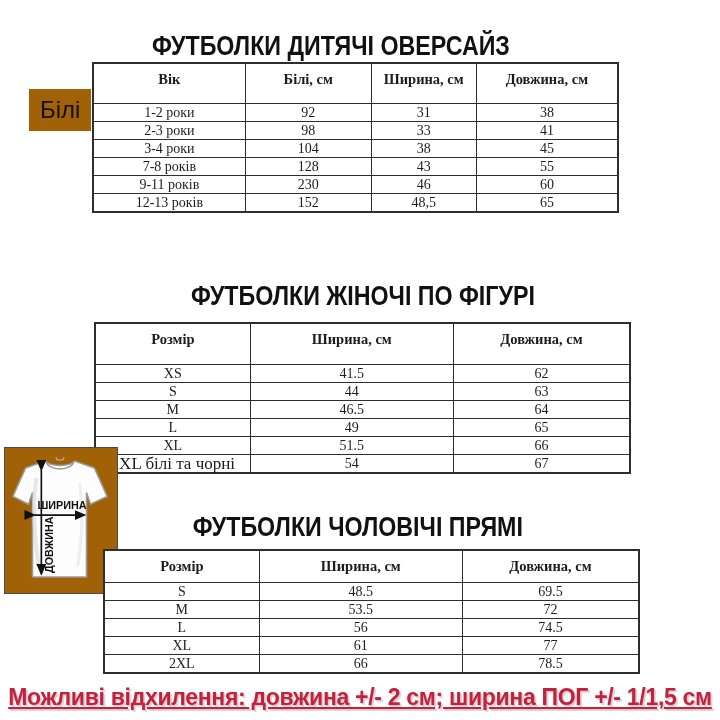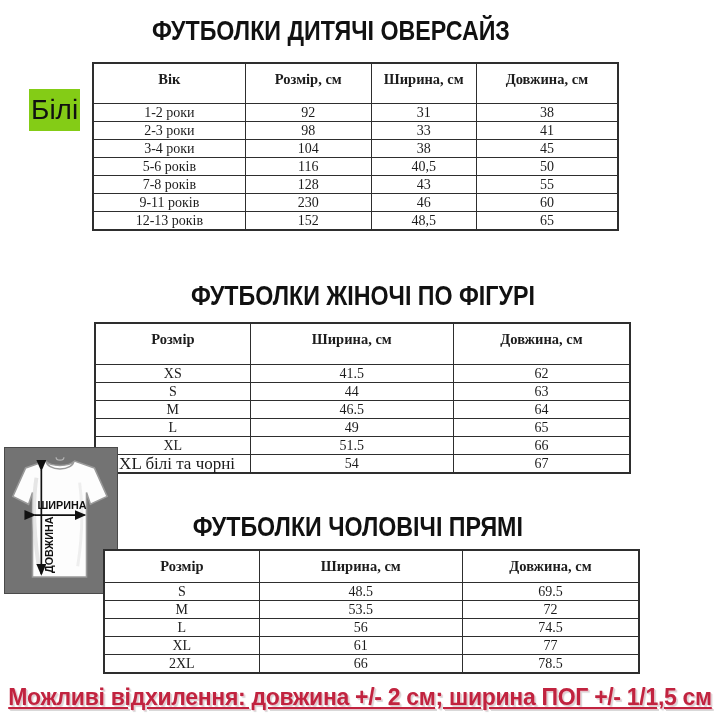--- a/index.html
+++ b/index.html
@@ -7,34 +7,34 @@
     position:relative;width:720px;height:720px;background:#ffffff;
     font-family:"Liberation Serif", serif;color:#1c1c1c;overflow:hidden;
   }
   
   .sec-title{
     position:absolute;left:0;text-align:center;
     font-family:"Liberation Sans", sans-serif;font-weight:700;
     font-size:27px;color:#111;white-space:nowrap;
   }
   .sec-title > span{display:inline-block;transform:scaleX(.86);}
-  .t1{top:16px;width:662px;}
+  .t1{top:31px;width:662px;}
   .t2{top:281px;width:726px;}
   .t3{top:512px;width:716px;}
 
   
   .logo{position:absolute;top:2px;right:0;display:flex;align-items:flex-start;}
   .logo svg{display:block;}
   .logo-hearts{margin-left:-16px;margin-top:-2px;}
 
   
   .bili{
-    position:absolute;left:29px;top:89px;background:#84cc16;
-    font-family:"Liberation Sans", sans-serif;font-size:28px;line-height:42px;
-    padding:0 2px;color:#111;
+    position:absolute;left:29px;top:89px;background:#a16207;
+    font-family:"Liberation Sans", sans-serif;font-size:24px;line-height:42px;
+    padding:0 11px;color:#111;
   }
 
   
   table.size-table{
     position:absolute;border-collapse:collapse;table-layout:fixed;
     background:#fff;
   }
   table.size-table,table.size-table th,table.size-table td{
     border:1px solid #2e2e2e;
   }
@@ -64,21 +64,21 @@
   .table-men{left:103px;top:549px;width:537px;}
   .table-men th{height:23px;padding-top:6px;}
   .table-men td{line-height:16.5px;height:16.5px;}
   .table-men col:nth-child(1){width:29%;}
   .table-men col:nth-child(2){width:38%;}
   .table-men col:nth-child(3){width:33%;}
 
   
   .tshirt-box{
     position:absolute;left:4px;top:447px;width:112px;height:145px;
-    border:1px solid #4a4a4a;background:#737373;
+    border:1px solid #4a4a4a;background:#a16207;
   }
 
   
   .footnote{
     position:absolute;top:684px;left:0;width:720px;text-align:center;
     font-family:"Liberation Sans", sans-serif;font-weight:700;font-size:23px;
     color:var(--accent-red,#c1233f);
     text-shadow:1px 1px 0 #e9c4cc, 2px 2px 1px #d9d9d9;
     white-space:nowrap;letter-spacing:-.3px;text-decoration:underline;
   }
@@ -98,21 +98,21 @@
   <table class="size-table table-kids">
     <colgroup>
         <col>
         <col>
         <col>
         <col>
       </colgroup>
     <thead>
         <tr>
           <th>Вік</th>
-          <th>Розмір, см</th>
+          <th>Білі, см</th>
           <th>Ширина, см</th>
           <th>Довжина, см</th>
         </tr>
       </thead>
     <tbody>
         <tr>
           <td>1-2 роки</td>
           <td>92</td>
           <td>31</td>
           <td>38</td>
@@ -121,26 +121,20 @@
           <td>2-3 роки</td>
           <td>98</td>
           <td>33</td>
           <td>41</td>
         </tr>
         <tr>
           <td>3-4 роки</td>
           <td>104</td>
           <td>38</td>
           <td>45</td>
-        </tr>
-        <tr>
-          <td>5-6 років</td>
-          <td>116</td>
-          <td>40,5</td>
-          <td>50</td>
         </tr>
         <tr>
           <td>7-8 років</td>
           <td>128</td>
           <td>43</td>
           <td>55</td>
         </tr>
         <tr>
           <td>9-11 років</td>
           <td>230</td>

